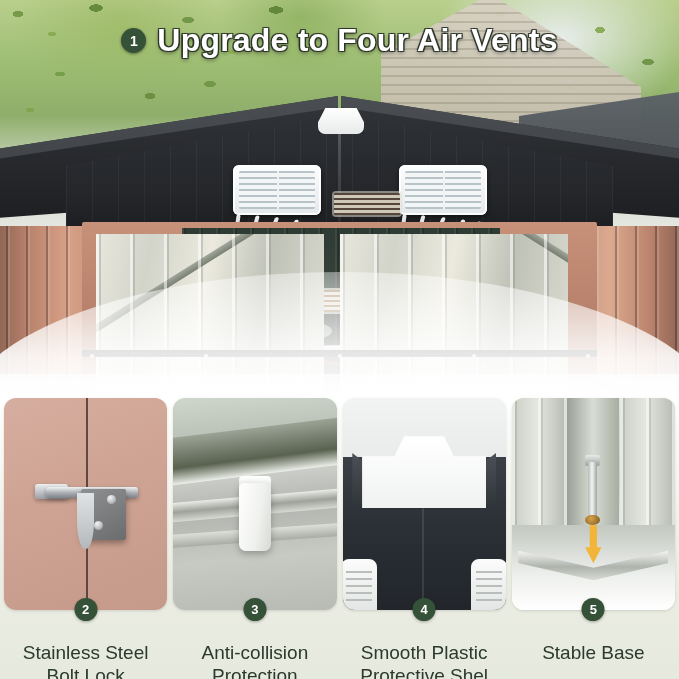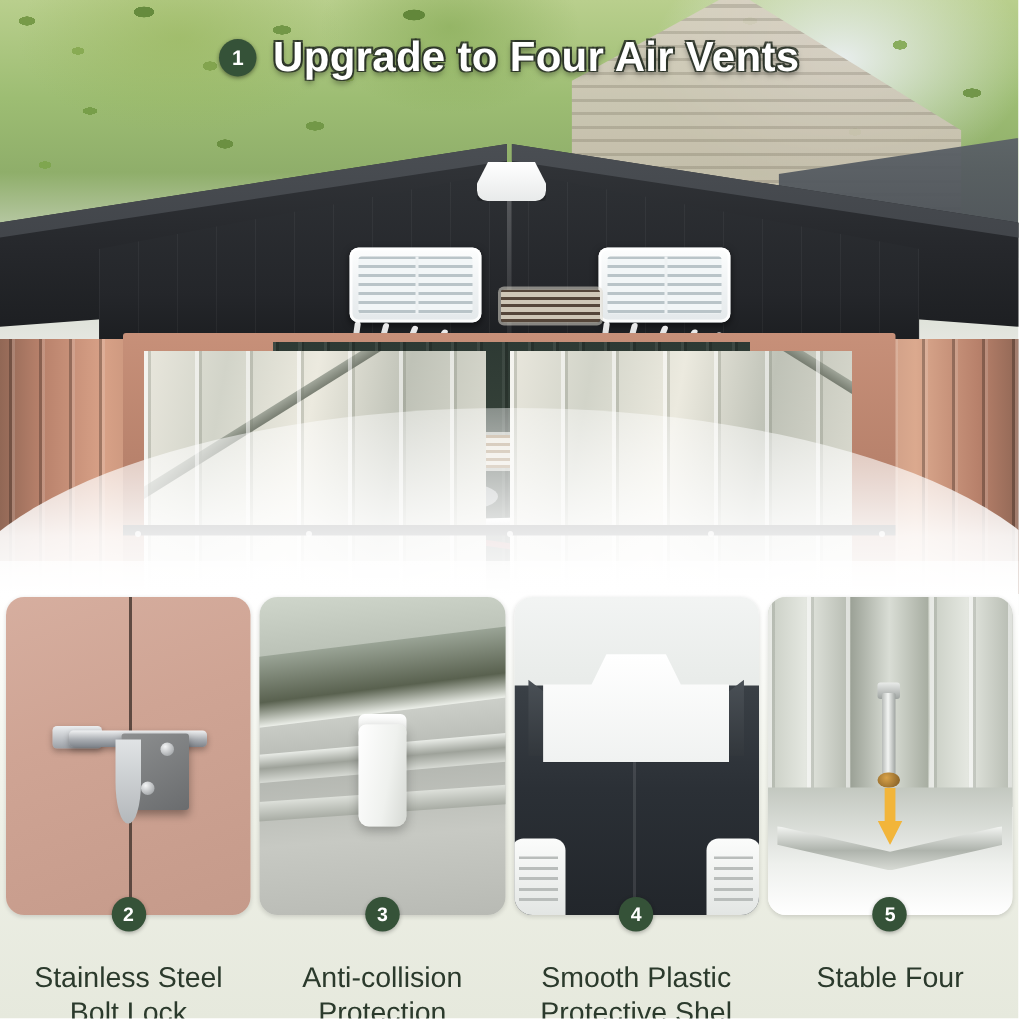--- a/index.html
+++ b/index.html
@@ -248,21 +248,21 @@
   .title-row{ display:flex; align-items:center; justify-content:center; gap:11px; }
   .badge-hero{
     width:25px; height:25px; border-radius:50%;
     background:#355238; color:#fff;
     display:flex; align-items:center; justify-content:center;
     font-size:14px; font-weight:bold; line-height:1;
     box-shadow:0 1px 3px rgba(0,0,0,.45);
     flex:0 0 auto;
   }
   .title-main{
-    font-size:28px; font-weight:bold; color:#ffffff; letter-spacing:.2px;
+    font-size:32px; font-weight:bold; color:#ffffff; letter-spacing:.2px;
     text-shadow:
       -1.3px -1.3px 0 rgba(40,48,38,.85), 1.3px -1.3px 0 rgba(40,48,38,.85),
       -1.3px 1.3px 0 rgba(40,48,38,.85),  1.3px 1.3px 0 rgba(40,48,38,.85),
        0 2px 4px rgba(0,0,0,.5);
     white-space:nowrap;
   }
   .title-sub{
     margin-top:4px; font-size:19px; font-weight:bold; color:#ffffff;
     text-shadow:
       -1.1px -1.1px 0 rgba(40,48,38,.8), 1.1px -1.1px 0 rgba(40,48,38,.8),
@@ -586,17 +586,17 @@
         <div class="corner"></div>
         <div class="wall-b"></div>
         <div class="floor"></div>
         <div class="base-v"></div>
         <div class="anchor-head"></div>
         <div class="anchor"></div>
         <div class="anchor-nut"></div>
         <div class="arrow"></div>
       </div>
       <div class="badge">5</div>
-      <div class="caption" style="white-space:pre-line">Stable Four</div>
+      <div class="caption" style="white-space:pre-line">Stable Base</div>
     </div>
 
   </div>
 </div>
 
 </body></html>

